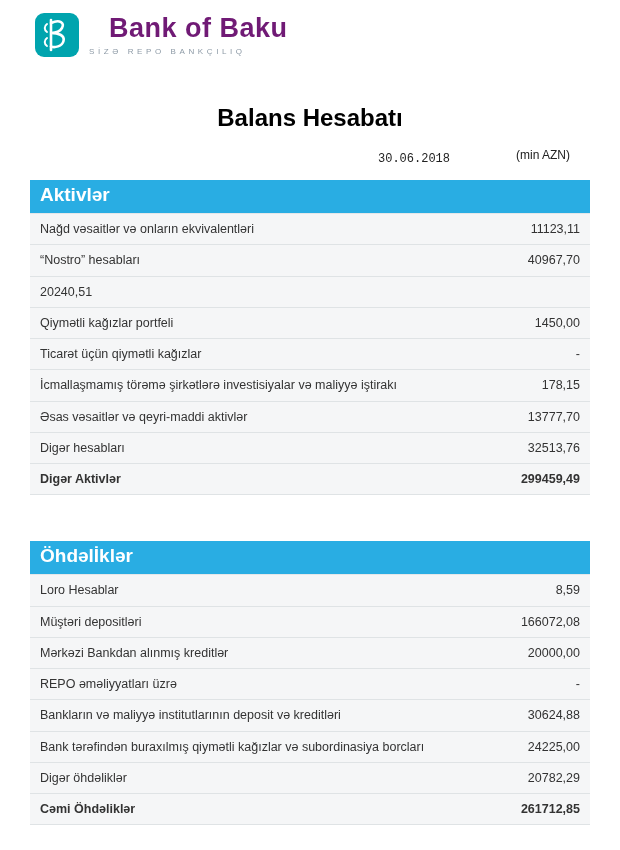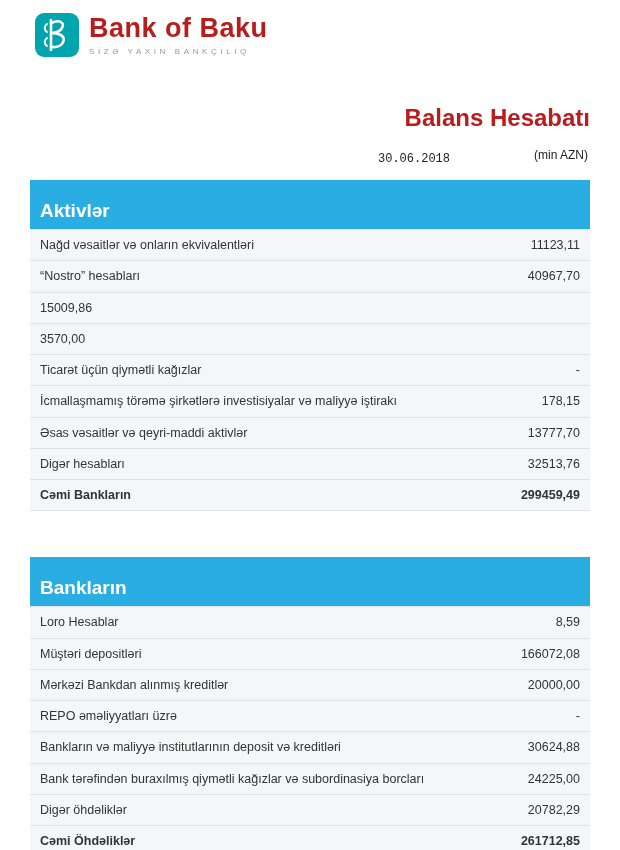--- a/index.html
+++ b/index.html
@@ -23,59 +23,60 @@
     align-items: flex-start;
     gap: 9px;
     margin-left: 4px;
     margin-top: 2px;
   }
   .logo-icon { width: 46px; height: 46px; flex: 0 0 auto; }
   .logo-text-block { display: flex; flex-direction: column; padding-top: 2px; }
   .logo-name {
     font-size: 27px;
     font-weight: bold;
-    color: #b91c1c;
+    color: #701a75;
     line-height: 1.1;
     letter-spacing: 0.5px;
+    margin-left: 20px;
   }
   .logo-tagline {
     font-size: 8px;
     letter-spacing: 3.6px;
     color: #8d9aa6;
     margin-top: 3px;
     white-space: nowrap;
   }
 
   
   .title {
-    text-align: right;
+    text-align: center;
     font-size: 24px;
     font-weight: bold;
-    color: #b91c1c;
+    color: #000000;
     margin-top: 46px;
   }
   .meta-row {
     position: relative;
     height: 18px;
     margin-top: 16px;
     font-size: 12px;
     color: #222;
   }
   .meta-date { position: absolute; right: 140px; top: 4px; font-family: Liberation Mono, monospace; }
-  .meta-unit { position: absolute; right: 2px; top: 0; }
+  .meta-unit { position: absolute; right: 20px; top: 0; }
 
   
   .section { margin-top: 14px; }
   .section + .section { margin-top: 46px; }
   .section-header {
     background: #29ade3;
     color: #ffffff;
     font-size: 19px;
     font-weight: bold;
-    padding: 20px 10px 7px 10px;
+    padding: 4px 10px 7px 10px;
   }
   .rows { border-top: 1px solid #e4e7e9; }
   .row {
     display: flex;
     justify-content: space-between;
     align-items: center;
     background: #f5f6f7;
     border-bottom: 1px solid #dfe3e5;
     padding: 7px 10px;
     font-size: 12.5px;
@@ -94,21 +95,21 @@
   <div class="logo-row">
     <svg class="logo-icon" viewBox="0 0 46 46" xmlns="http://www.w3.org/2000/svg" aria-hidden="true">
       <rect x="1" y="1" width="44" height="44" rx="9" fill="#00a4ae"></rect>
       <path d="M17 8 v30" stroke="#ffffff" stroke-width="2.6" fill="none" stroke-linecap="round"></path>
       <path d="M17 11 c9 -4 14 0 11 5 c-2 3.5 -7 5 -11 5 c7 0 14 2 12.5 8 c-1.3 5.5 -9 7 -12.5 5.5" stroke="#ffffff" stroke-width="2.6" fill="none" stroke-linecap="round"></path>
       <path d="M13 12 c-3 2 -3 6 0 8" stroke="#ffffff" stroke-width="2" fill="none" stroke-linecap="round"></path>
       <path d="M13 26 c-3 2 -3 6 0 8" stroke="#ffffff" stroke-width="2" fill="none" stroke-linecap="round"></path>
     </svg>
     <div class="logo-text-block">
       <span class="logo-name">Bank of Baku</span>
-      <span class="logo-tagline">SİZƏ YAXIN BANKÇILIQ</span>
+      <span class="logo-tagline">SİZƏ REPO BANKÇILIQ</span>
     </div>
   </div>
 
   <div class="title">Balans Hesabatı</div>
 
   <div class="meta-row">
     <span class="meta-date">30.06.2018</span>
     <span class="meta-unit">(min AZN)</span>
   </div>
 
@@ -117,50 +118,51 @@
     <div class="rows">
       <div class="row">
         <span class="row-label">Nağd vəsaitlər və onların ekvivalentləri</span>
         <span class="row-value">11123,11</span>
       </div>
       <div class="row">
         <span class="row-label">“Nostro” hesabları</span>
         <span class="row-value">40967,70</span>
       </div>
       <div class="row">
-        <span class="row-value">15009,86</span>
+        <span class="row-value">20240,51</span>
       </div>
       <div class="row">
-        <span class="row-value">3570,00</span>
+        <span class="row-label">Qiymətli kağızlar portfeli</span>
+        <span class="row-value">1450,00</span>
       </div>
       <div class="row">
         <span class="row-label">Ticarət üçün qiymətli kağızlar</span>
         <span class="row-value">-</span>
       </div>
       <div class="row">
         <span class="row-label">İcmallaşmamış törəmə şirkətlərə investisiyalar və maliyyə iştirakı</span>
         <span class="row-value">178,15</span>
       </div>
       <div class="row">
         <span class="row-label">Əsas vəsaitlər və qeyri-maddi aktivlər</span>
         <span class="row-value">13777,70</span>
       </div>
       <div class="row">
         <span class="row-label">Digər hesabları</span>
         <span class="row-value">32513,76</span>
       </div>
       <div class="row total">
-        <span class="row-label">Cəmi Bankların</span>
+        <span class="row-label">Digər Aktivlər</span>
         <span class="row-value">299459,49</span>
       </div>
     </div>
   </div>
 
   <div class="section">
-    <div class="section-header">Bankların</div>
+    <div class="section-header">Öhdəlİklər</div>
     <div class="rows">
       <div class="row">
         <span class="row-label">Loro Hesablar</span>
         <span class="row-value">8,59</span>
       </div>
       <div class="row">
         <span class="row-label">Müştəri depositləri</span>
         <span class="row-value">166072,08</span>
       </div>
       <div class="row">

